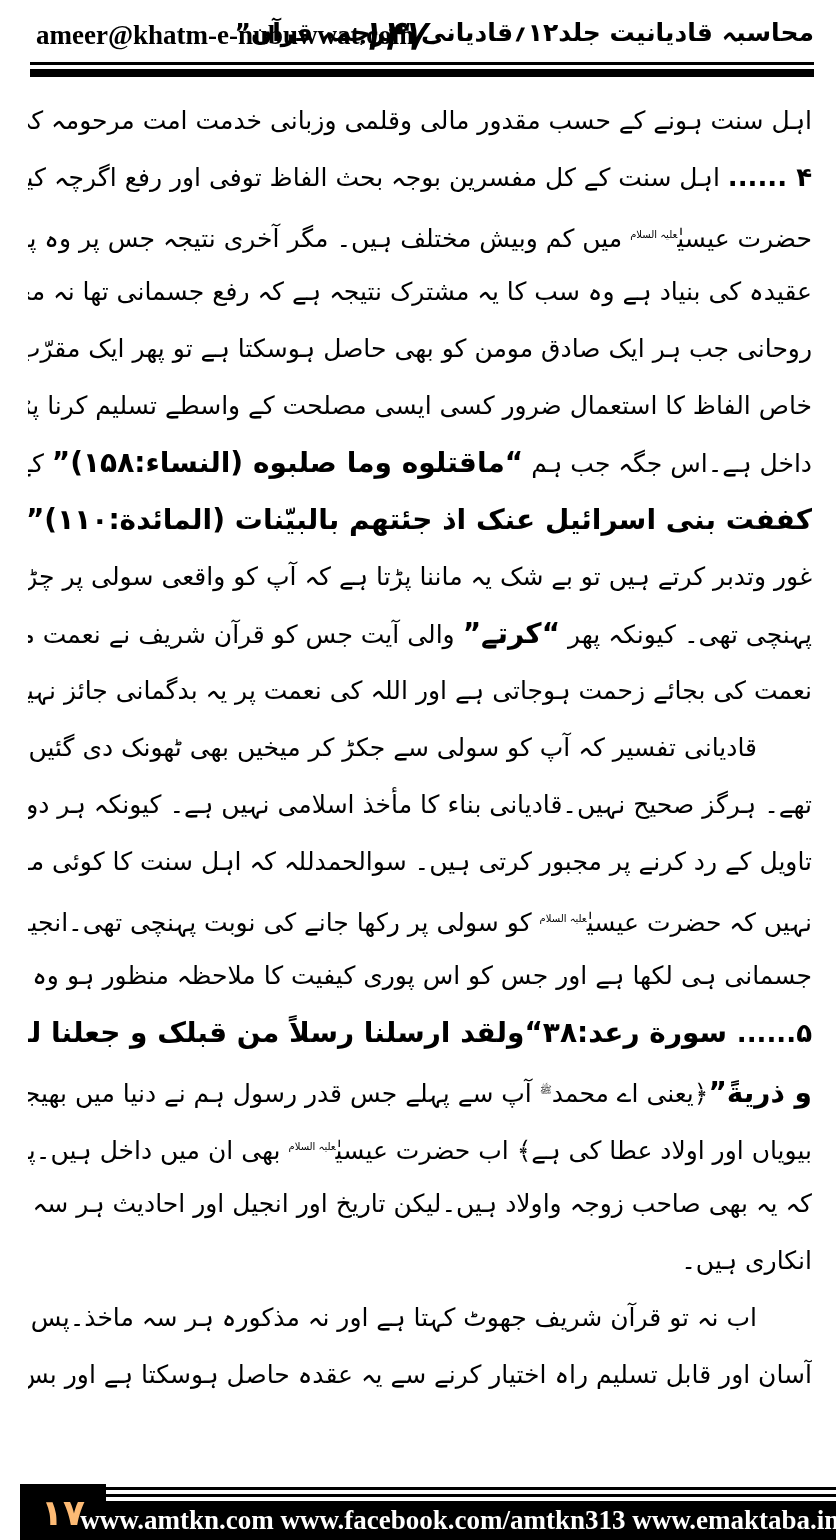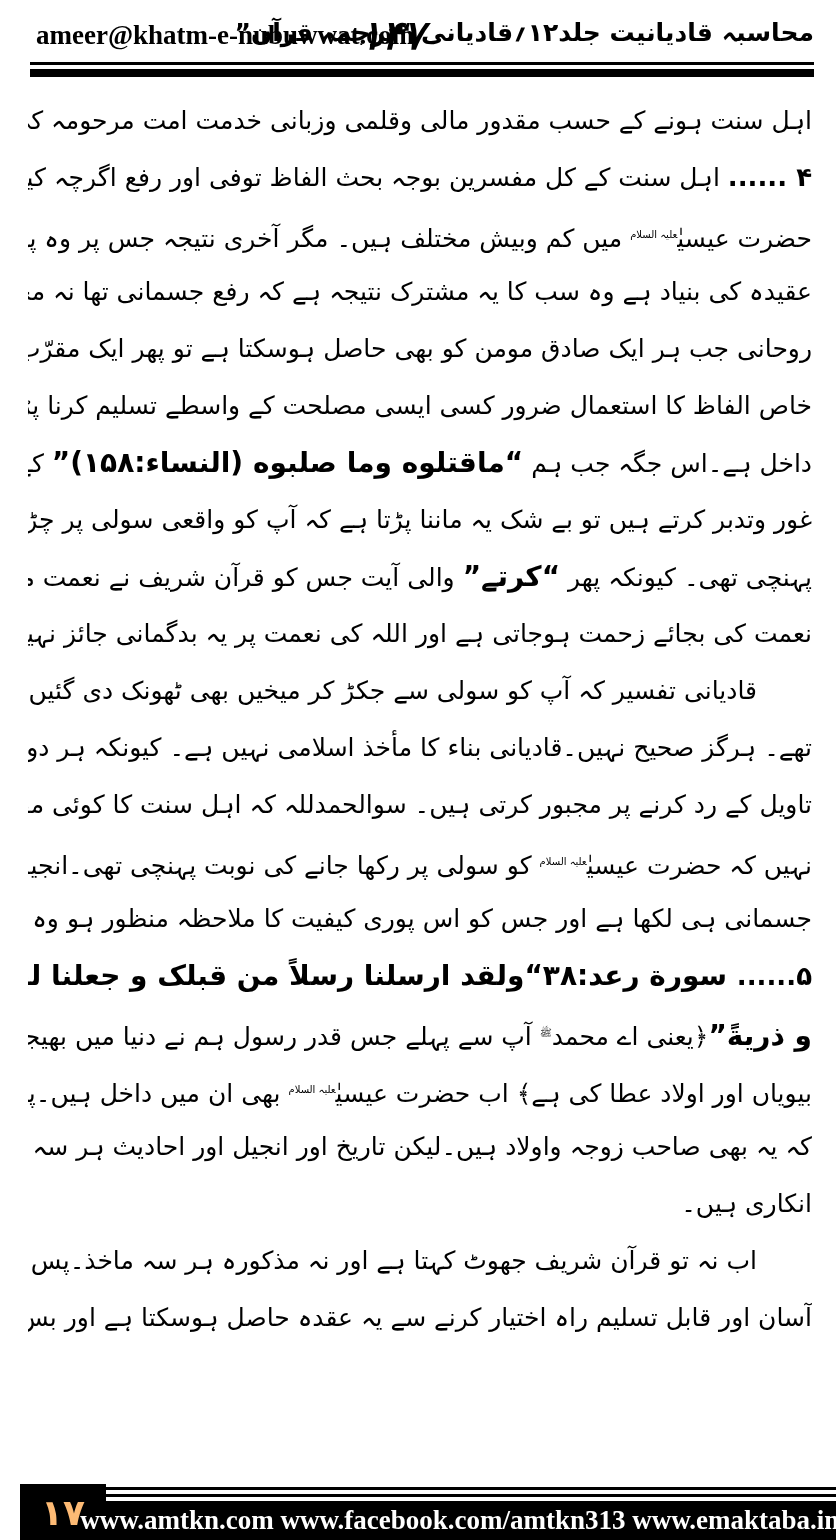--- a/index.html
+++ b/index.html
@@ -76,20 +76,21 @@
   <div class="rule-thick"></div>
 
   <div class="bodytext">
       <div class="line"><span>اہل سنت ہونے کے حسب مقدور مالی وقلمی وزبانی خدمت امت مرحومہ کی مہذبانہ اور</span></div>
       <div class="line"><span class="pnum">۴ ......</span><span>   اہل سنت کے کل مفسرین بوجہ بحث الفاظ توفی اور رفع اگرچہ کیفیت توفی ورفع</span></div>
       <div class="line"><span>حضرت عیسیٰ</span><span class="tiny">علیہ السلام</span><span> میں کم وبیش مختلف ہیں۔ مگر آخری نتیجہ جس پر وہ پہنچے ہیں اور جس پر ان کے</span></div>
       <div class="line"><span>عقیدہ کی بنیاد ہے وہ سب کا یہ مشترک نتیجہ ہے کہ رفع جسمانی تھا نہ محض روحانی۔ کیونکہ رفع</span></div>
       <div class="line"><span>روحانی جب ہر ایک صادق مومن کو بھی حاصل ہوسکتا ہے تو پھر ایک مقرّب نبی کے واسطے ان</span></div>
       <div class="line"><span>خاص الفاظ کا استعمال ضرور کسی ایسی مصلحت کے واسطے تسلیم کرنا پڑتا ہے جو اسرار الٰہی میں</span></div>
       <div class="line"><span>داخل ہے۔اس جگہ جب ہم </span><span class="arabic">“ماقتلوه وما صلبوه (النساء:۱۵۸)”</span><span> کے ساتھ </span></div>
+      <div class="line"><span class="arabic">کففت بنی اسرائیل عنک اذ جئتهم بالبیّنات (المائدة:۱۱۰)”</span></div>
       <div class="line"><span>غور وتدبر کرتے ہیں تو بے شک یہ ماننا پڑتا ہے کہ آپ کو واقعی سولی پر چڑھانے کی نوبت ہی نہ</span></div>
       <div class="line"><span>پہنچی تھی۔ کیونکہ پھر </span><span class="arabic">“کرتے”</span><span> والی آیت جس کو قرآن شریف نے نعمت میں داخل کیا ہے،</span></div>
       <div class="line"><span>نعمت کی بجائے زحمت ہوجاتی ہے اور اللہ کی نعمت پر یہ بدگمانی جائز نہیں۔</span></div>
       <div class="line indent"><span>قادیانی تفسیر کہ آپ کو سولی سے جکڑ کر میخیں بھی ٹھونک دی گئیں،مگر وہ مرے نہ</span></div>
       <div class="line"><span>تھے۔ ہرگز صحیح نہیں۔قادیانی بناء کا مأخذ اسلامی نہیں ہے۔ کیونکہ ہر دو آیات مذکورہ ہم کو اس</span></div>
       <div class="line"><span>تاویل کے رد کرنے پر مجبور کرتی ہیں۔ سوالحمدللہ کہ اہل سنت کا کوئی مفسر اس تاویل کا قائل</span></div>
       <div class="line"><span>نہیں کہ حضرت عیسیٰ</span><span class="tiny">علیہ السلام</span><span> کو سولی پر رکھا جانے کی نوبت پہنچی تھی۔انجیل برناباس میں بھی رفع</span></div>
       <div class="line"><span>جسمانی ہی لکھا ہے اور جس کو اس پوری کیفیت کا ملاحظہ منظور ہو وہ اس انجیل کو ضرور دیکھے۔</span></div>
       <div class="line"><span class="pnum">۵......</span><span class="arabic">   سورة رعد:۳۸</span><span class="arabic">“ولقد ارسلنا رسلاً من قبلک و جعلنا لهم ازواجا</span></div>
       <div class="line"><span class="arabic">و ذریةً”</span><span>﴿یعنی اے محمد</span><span class="tiny">ﷺ</span><span> آپ سے پہلے جس قدر رسول ہم نے دنیا میں بھیجے ہیں،سب کو</span></div>

